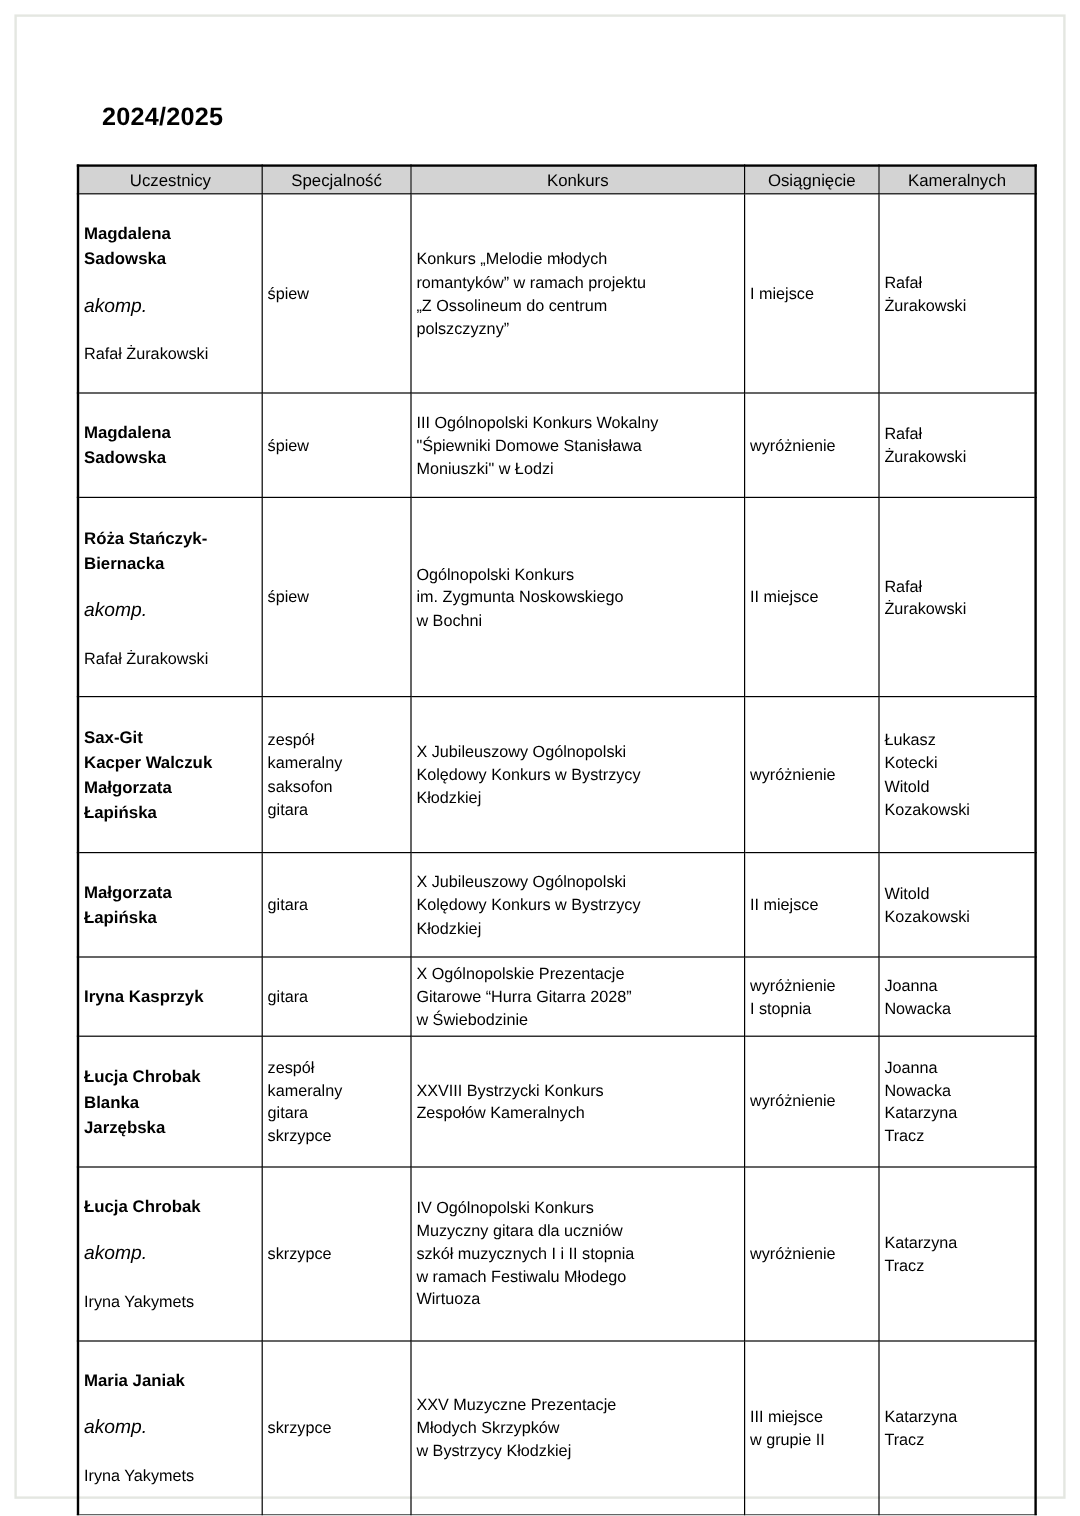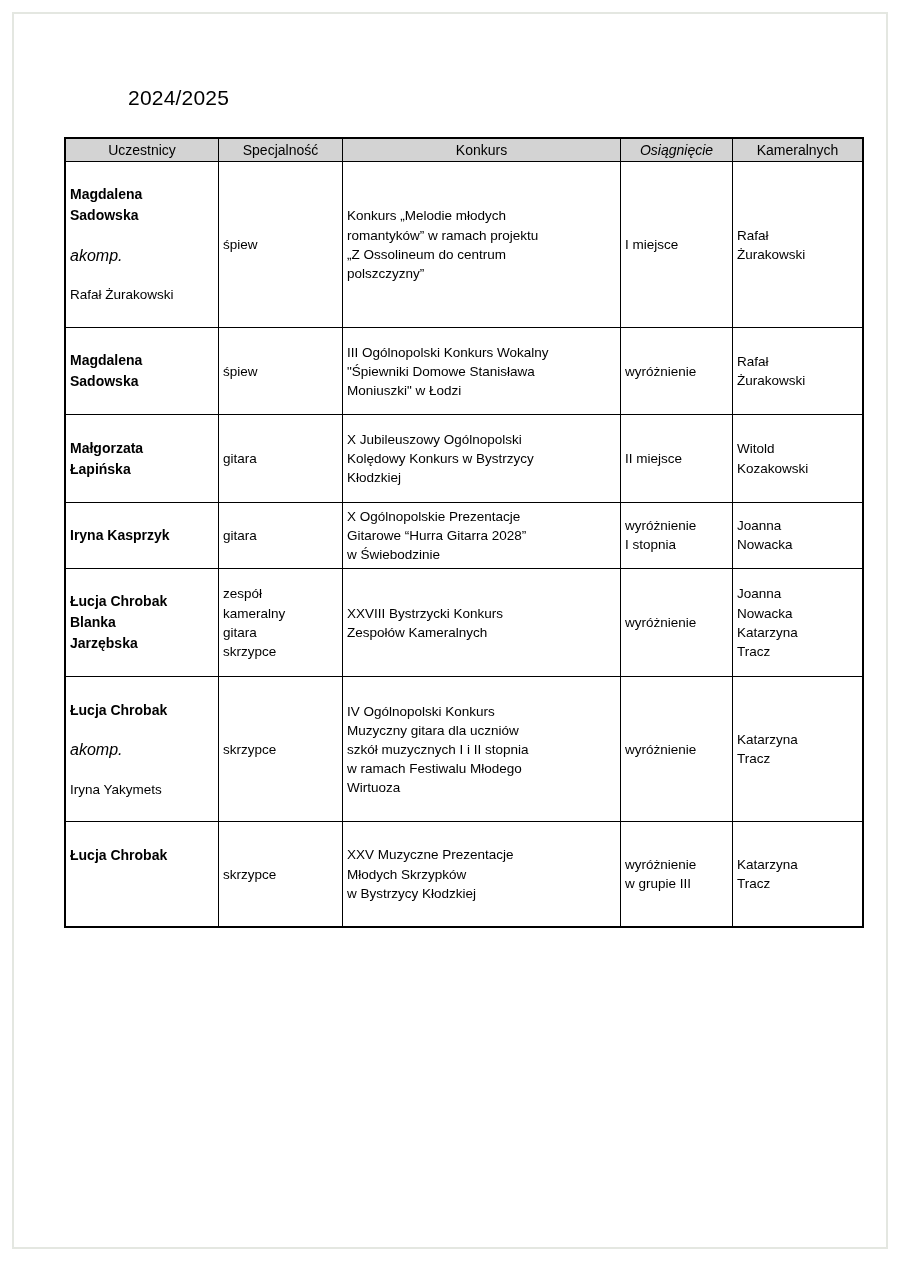--- a/index.html
+++ b/index.html
@@ -23,23 +23,22 @@
     right: 12px;
     bottom: 14px;
     border: 2px solid #e4e7e1;
     pointer-events: none;
   }
   .doc-title {
     position: absolute;
     left: 85px;
     top: 86px;
     font-size: 21px;
-    font-weight: 400;
+    font-weight: 700;
     letter-spacing: 0.2px;
-    margin-left: 43px;
   }
   table.results {
     position: absolute;
     left: 64px;
     top: 137px;
     width: 772px;
     border-collapse: collapse;
     table-layout: fixed;
     border: 2px solid #000;
   }
@@ -58,21 +57,21 @@
     background: #d3d3d3;
     padding: 2px 2px;
     font-weight: 400;
     font-size: 14px;
     line-height: 1.3;
     white-space: nowrap;
   }
   th.col-participants { width: 148px; font-weight: 700; font-size: 14.5px; }
   th.col-specialty    { width: 119px; font-size: 12px; }
   th.col-competition  { width: 273px; }
-  th.col-achievement  { width: 107px; font-style: italic; }
+  th.col-achievement  { width: 107px; }
   th.col-teachers     { width: 125px; }
   .p-name {
     font-weight: 700;
     font-size: 14px;
     line-height: 1.5;
     white-space: pre-line;
   }
   .p-akomp {
     font-style: italic;
     font-size: 16px;
@@ -126,20 +125,55 @@
         <td>śpiew</td>
         <td>III Ogólnopolski Konkurs Wokalny
 "Śpiewniki Domowe Stanisława
 Moniuszki" w Łodzi</td>
         <td>wyróżnienie</td>
         <td>Rafał
 Żurakowski</td>
       </tr>
       <tr>
         <td>
+          <div class="p-name">Róża Stańczyk-
+Biernacka</div>
+          <div class="p-akomp">akomp.</div>
+          <div class="p-acc">Rafał Żurakowski</div>
+        </td>
+        <td>śpiew</td>
+        <td>Ogólnopolski Konkurs
+im. Zygmunta Noskowskiego
+w Bochni</td>
+        <td>II miejsce</td>
+        <td>Rafał
+Żurakowski</td>
+      </tr>
+      <tr>
+        <td>
+          <div class="p-name">Sax-Git
+Kacper Walczuk
+Małgorzata
+Łapińska</div>
+        </td>
+        <td>zespół
+kameralny
+saksofon
+gitara</td>
+        <td>X Jubileuszowy Ogólnopolski
+Kolędowy Konkurs w Bystrzycy
+Kłodzkiej</td>
+        <td>wyróżnienie</td>
+        <td>Łukasz
+Kotecki
+Witold
+Kozakowski</td>
+      </tr>
+      <tr>
+        <td>
           <div class="p-name">Małgorzata
 Łapińska</div>
         </td>
         <td>gitara</td>
         <td>X Jubileuszowy Ogólnopolski
 Kolędowy Konkurs w Bystrzycy
 Kłodzkiej</td>
         <td>II miejsce</td>
         <td>Witold
 Kozakowski</td>
@@ -186,20 +220,35 @@
 Muzyczny gitara dla uczniów
 szkół muzycznych I i II stopnia
 w ramach Festiwalu Młodego
 Wirtuoza</td>
         <td>wyróżnienie</td>
         <td>Katarzyna
 Tracz</td>
       </tr>
       <tr>
         <td>
+          <div class="p-name">Maria Janiak</div>
+          <div class="p-akomp">akomp.</div>
+          <div class="p-acc">Iryna Yakymets</div>
+        </td>
+        <td>skrzypce</td>
+        <td>XXV Muzyczne Prezentacje
+Młodych Skrzypków
+w Bystrzycy Kłodzkiej</td>
+        <td>III miejsce
+w grupie II</td>
+        <td>Katarzyna
+Tracz</td>
+      </tr>
+      <tr>
+        <td>
           <div class="p-name">Łucja Chrobak</div>
           
           
         </td>
         <td>skrzypce</td>
         <td>XXV Muzyczne Prezentacje
 Młodych Skrzypków
 w Bystrzycy Kłodzkiej</td>
         <td>wyróżnienie
 w grupie III</td>

